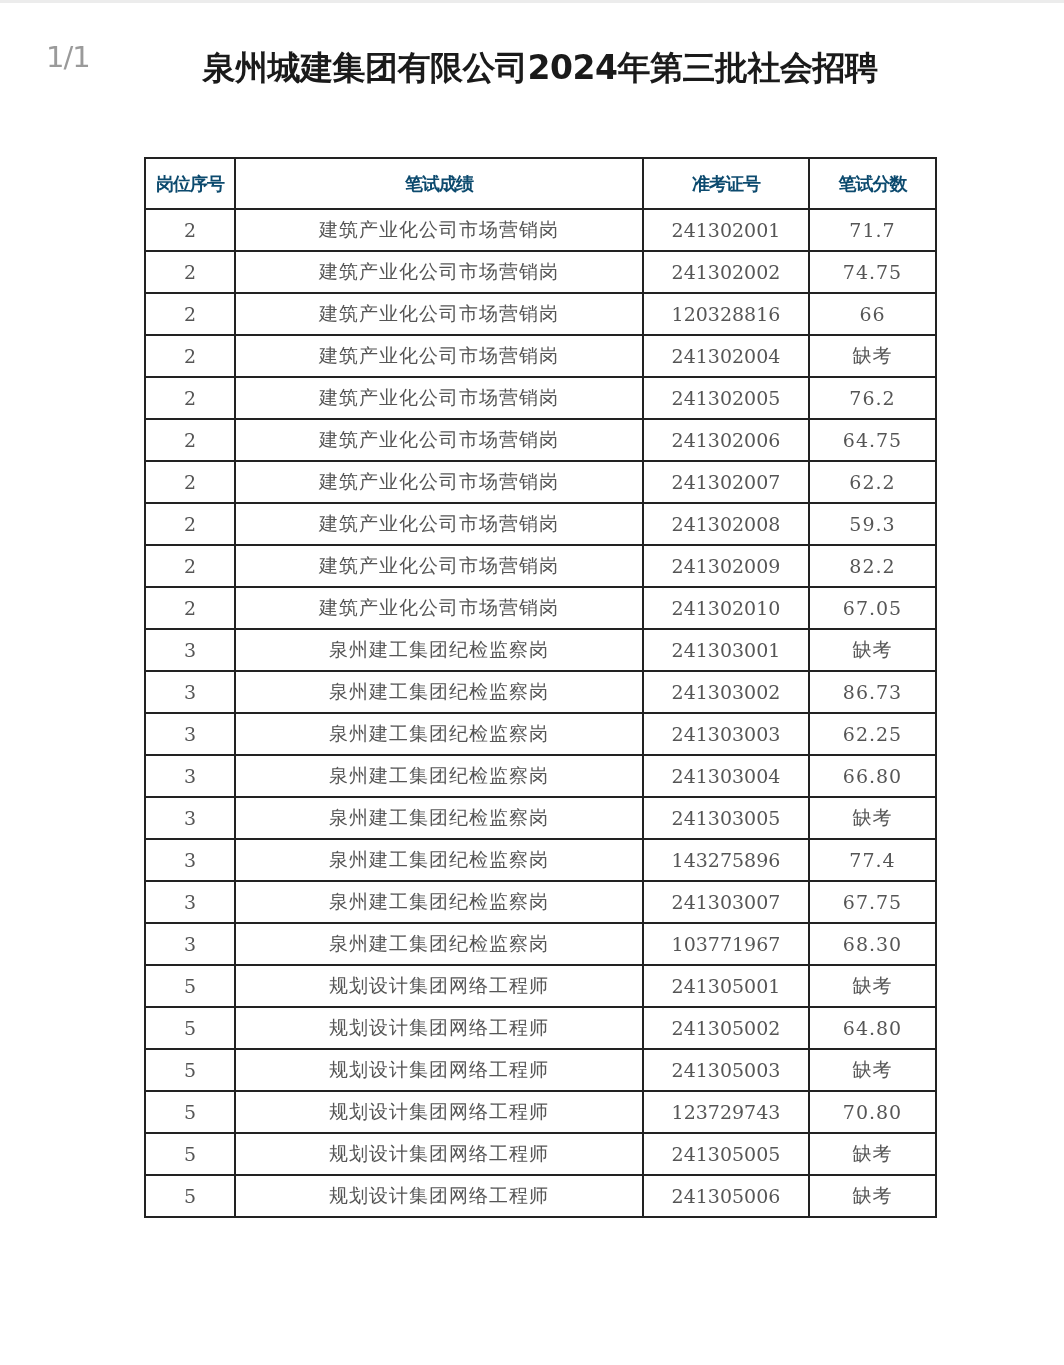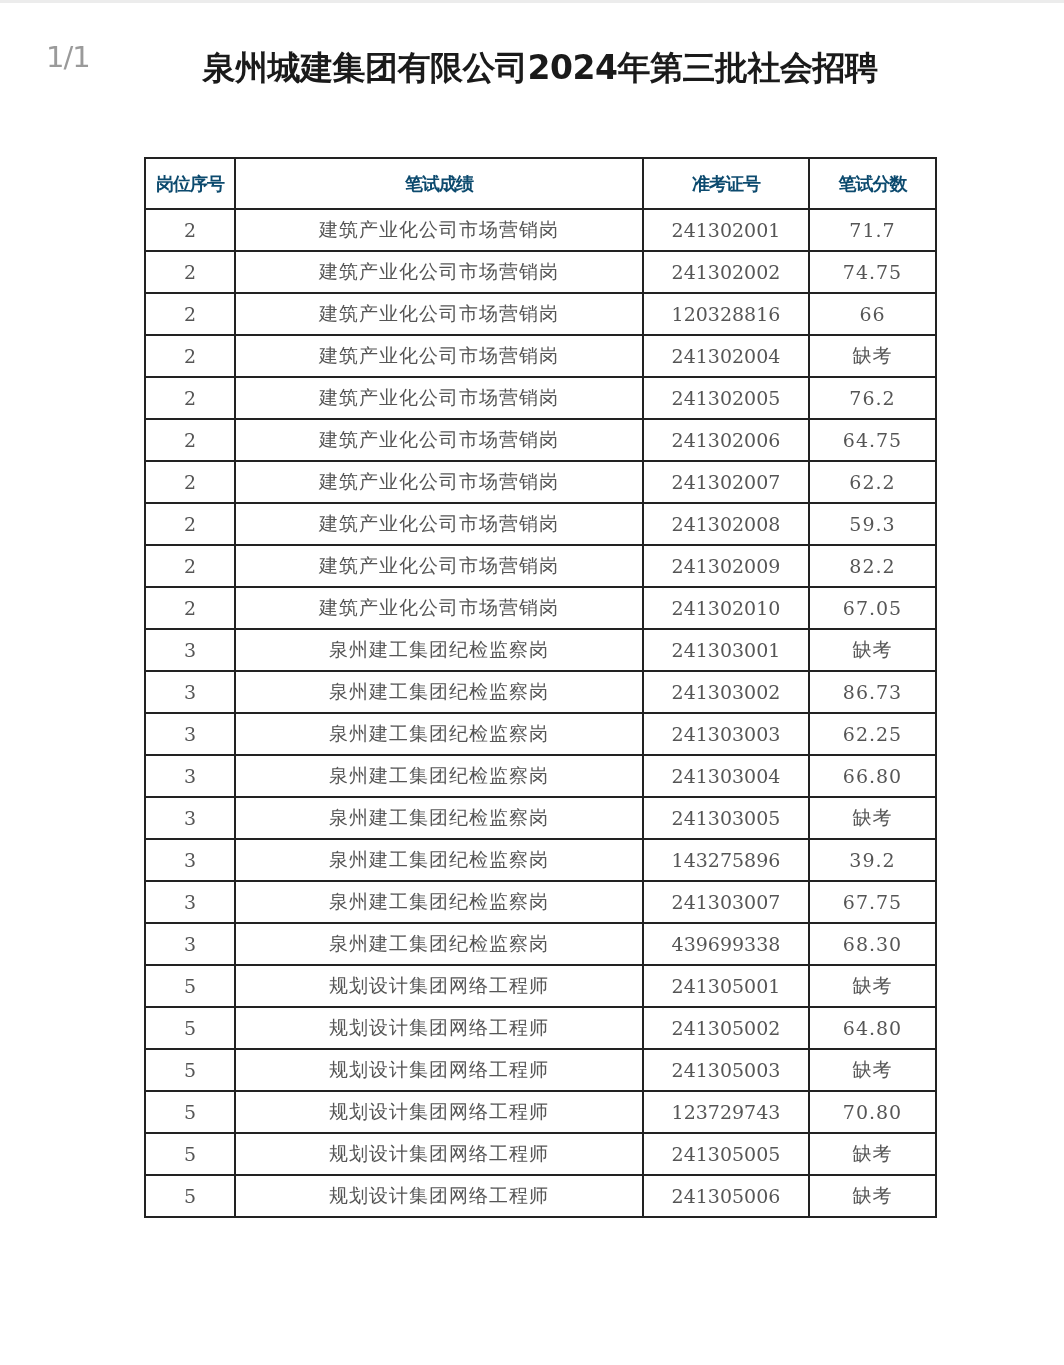--- a/index.html
+++ b/index.html
@@ -180,32 +180,32 @@
       <tr>
         <td>3</td>
         <td class="pos-name">泉州建工集团纪检监察岗</td>
         <td>241303005</td>
         <td class="score">缺考</td>
       </tr>
       <tr>
         <td>3</td>
         <td class="pos-name">泉州建工集团纪检监察岗</td>
         <td>143275896</td>
-        <td class="score">39.2</td>
+        <td class="score">77.4</td>
       </tr>
       <tr>
         <td>3</td>
         <td class="pos-name">泉州建工集团纪检监察岗</td>
         <td>241303007</td>
         <td class="score">67.75</td>
       </tr>
       <tr>
         <td>3</td>
         <td class="pos-name">泉州建工集团纪检监察岗</td>
-        <td>439699338</td>
+        <td>103771967</td>
         <td class="score">68.30</td>
       </tr>
       <tr>
         <td>5</td>
         <td class="pos-name">规划设计集团网络工程师</td>
         <td>241305001</td>
         <td class="score">缺考</td>
       </tr>
       <tr>
         <td>5</td>

